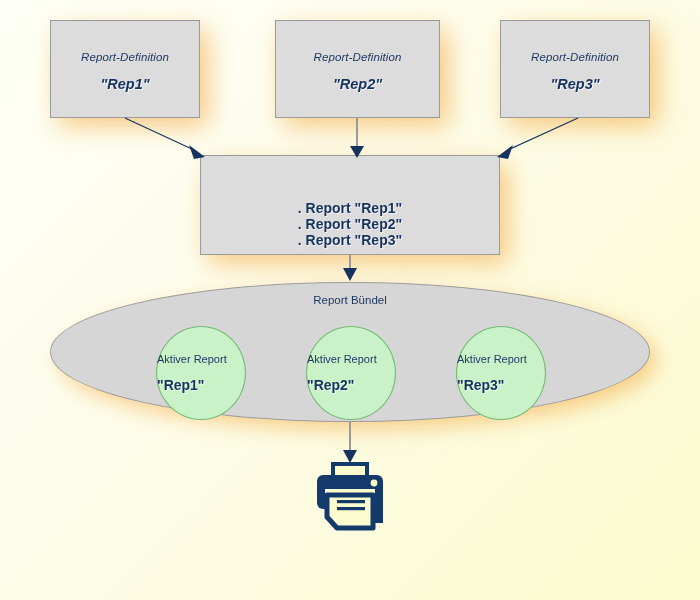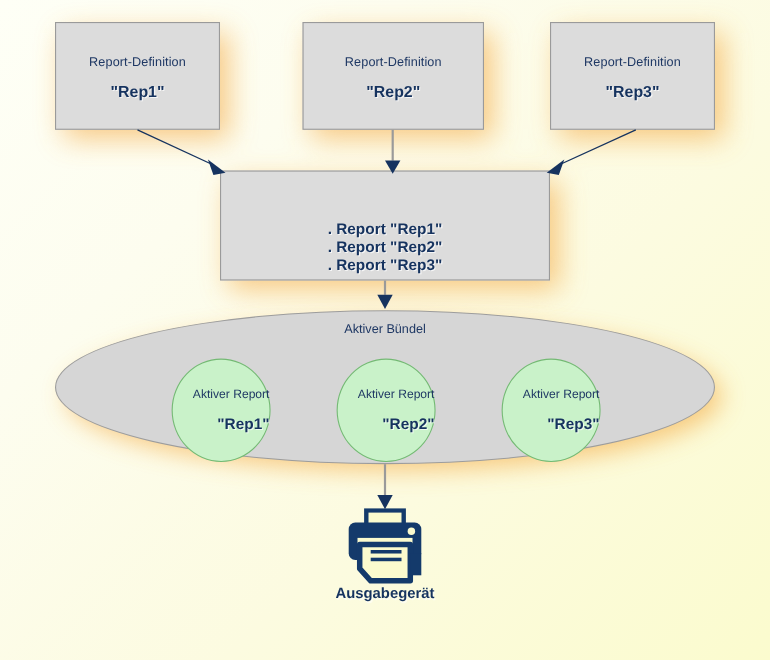--- a/index.html
+++ b/index.html
@@ -28,20 +28,21 @@
   #edge-layer { z-index: 5; }
 
   
   .def-box {
     position: absolute;
     background: #dcdcdc;
     border: 1px solid #9a9a9a;
     box-sizing: border-box;
     z-index: 3;
     text-align: center;
+    font-style: italic;
   }
   .def-title {
     position: absolute;
     left: 0; right: 0;
     top: 30px;
     font-size: 11.5px;
     color: #1f3864;
     letter-spacing: .1px;
   }
   .def-name {
@@ -103,21 +104,21 @@
     color: #1f3864;
   }
   .report-circle {
     position: absolute;
     top: 43px;
     width: 90px; height: 94px;
     background: #c9f2c9;
     border: 1px solid #74ba74;
     border-radius: 50%;
     box-sizing: border-box;
-    text-align: right;
+    text-align: left;
   }
   .circle-title {
     position: absolute;
     left: 0; right: 0; top: 26px;
     font-size: 11px;
     color: #1f3864;
   }
   .circle-name {
     position: absolute;
     left: 0; right: 0; top: 50px;
@@ -189,21 +190,21 @@
 
   <div id="bundle-box">
     <div id="bundle-list">
       <div>. Report "Rep1"</div>
       <div>. Report "Rep2"</div>
       <div>. Report "Rep3"</div>
     </div>
   </div>
 
   <div id="ellipse">
-    <div id="ellipse-label">Aktiver Bündel</div>
+    <div id="ellipse-label">Report Bündel</div>
 
     <div class="report-circle" style="left:105px;">
       <div class="circle-title">Aktiver Report</div>
       <div class="circle-name">"Rep1"</div>
     </div>
 
     <div class="report-circle" style="left:255px;">
       <div class="circle-title">Aktiver Report</div>
       <div class="circle-name">"Rep2"</div>
     </div>
@@ -255,15 +256,14 @@
 
     <path d="M16 33 H62 V66 H26 L16 55 Z" fill="#fbfbce"></path>
     <path d="M16 33 H62 V66 H26 L16 55 Z" fill="none" stroke="#143a6b" stroke-width="5" stroke-linejoin="round"></path>
 
     <rect x="26" y="38" width="28" height="3.2" fill="#143a6b"></rect>
     <rect x="26" y="45" width="28" height="3.2" fill="#143a6b"></rect>
 
     <rect x="62" y="41" width="10" height="20" fill="#143a6b"></rect>
   </svg>
 
-  <div id="printer-label">Ausgabegerät</div>
 
 </div>
 
 </body></html>

